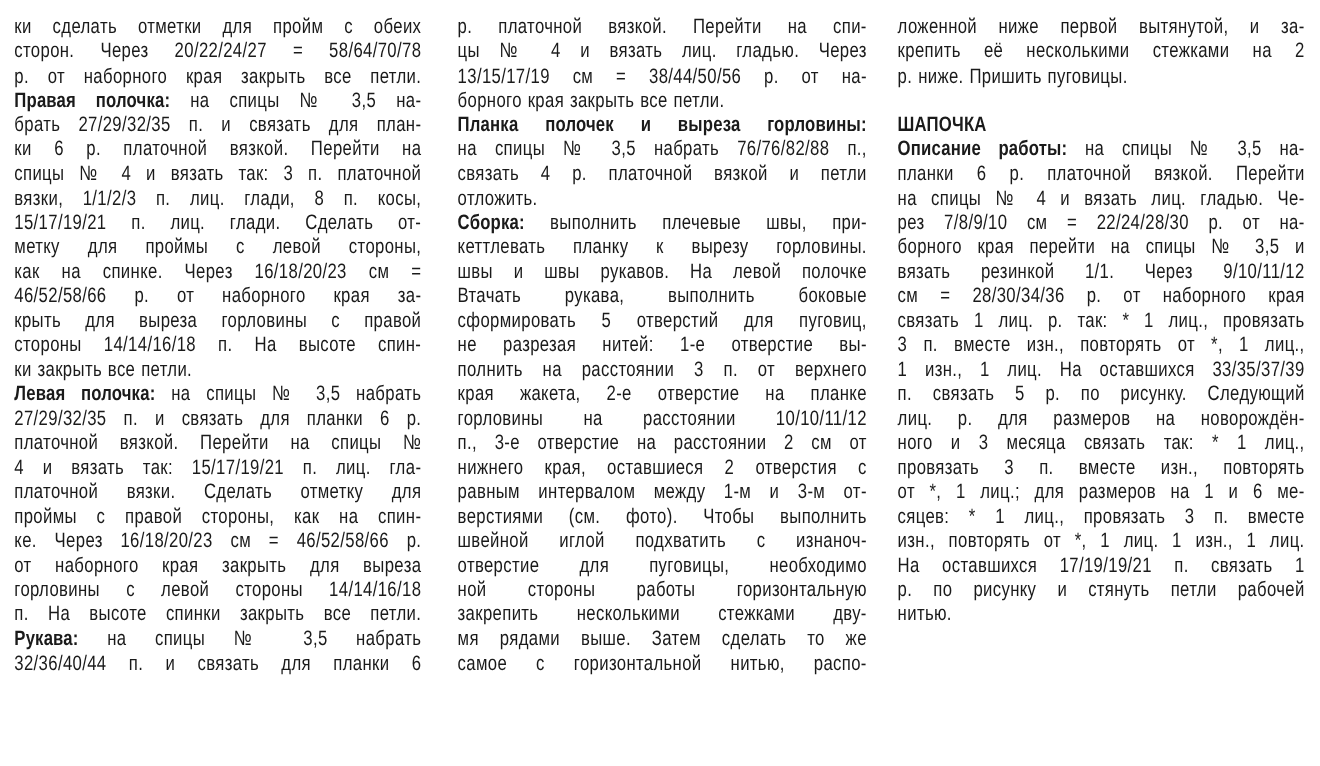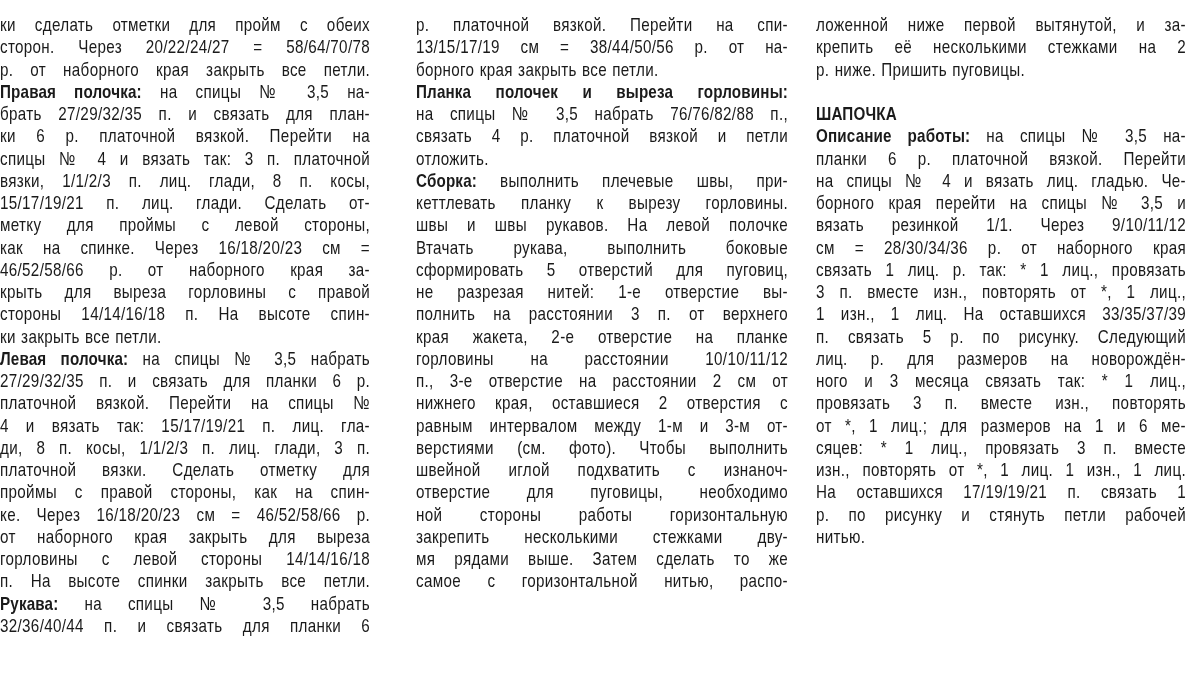--- a/index.html
+++ b/index.html
@@ -1,20 +1,20 @@
 <!DOCTYPE html>
 <html><head>
 <meta charset="utf-8">
 <style>
   html,body{margin:0;padding:0;background:#ffffff;}
   body{width:1200px;height:696px;overflow:hidden;position:relative;
        font-family:"Liberation Sans",sans-serif;color:#1a1a1a;}
   .page{position:absolute;left:0;top:0;width:1200px;height:696px;}
   .col{position:absolute;top:14px;width:370px;}
-  .col.c1{left:0;}
+  .col.c1{left:13px;}
   .col.c2{left:416px;width:372px;}
   .col.c3{left:816px;width:370px;}
   .line{height:22.25px;line-height:22.25px;font-size:19px;white-space:nowrap;
         overflow:visible;position:relative;}
   .line .t{display:inline-block;transform-origin:left center;
            transform:scaleX(0.80);letter-spacing:0.4px;word-spacing:1px;}
   .line.just .t{width:125%;text-align:justify;text-align-last:justify;}
   .line.last .t{text-align:left;}
   b,.b{font-weight:bold;letter-spacing:0.2px;}
   .blank{height:22.25px;}
@@ -36,32 +36,32 @@
       <div class="line just"><span class="t" style="width: 125%;"><span>метку для проймы с левой стороны,</span></span></div>
       <div class="line just"><span class="t" style="width: 125%;"><span>как на спинке. Через 16/18/20/23 см =</span></span></div>
       <div class="line just"><span class="t" style="width: 125%;"><span>46/52/58/66 р. от наборного края за-</span></span></div>
       <div class="line just"><span class="t" style="width: 125%;"><span>крыть для выреза горловины с правой</span></span></div>
       <div class="line just"><span class="t" style="width: 125%;"><span>стороны 14/14/16/18 п. На высоте спин-</span></span></div>
       <div class="line last"><span class="t"><span>ки закрыть все петли.</span></span></div>
       <div class="line just"><span class="t" style="width: 125%;"><b>Левая полочка:</b><span> на спицы № 3,5 набрать</span></span></div>
       <div class="line just"><span class="t" style="width: 125%;"><span>27/29/32/35 п. и связать для планки 6 р.</span></span></div>
       <div class="line just"><span class="t" style="width: 125%;"><span>платочной вязкой. Перейти на спицы №</span></span></div>
       <div class="line just"><span class="t" style="width: 125%;"><span>4 и вязать так: 15/17/19/21 п. лиц. гла-</span></span></div>
-      <div class="line just"><span class="t" style="width: 125%;"><span>ди, 8 п. косы, 1/1/2/3 п. лиц. глади, 3 п.</span></span></div>
       <div class="line just"><span class="t" style="width: 125%;"><span>платочной вязки. Сделать отметку для</span></span></div>
       <div class="line just"><span class="t" style="width: 125%;"><span>проймы с правой стороны, как на спин-</span></span></div>
       <div class="line just"><span class="t" style="width: 125%;"><span>ке. Через 16/18/20/23 см = 46/52/58/66 р.</span></span></div>
       <div class="line just"><span class="t" style="width: 125%;"><span>от наборного края закрыть для выреза</span></span></div>
       <div class="line just"><span class="t" style="width: 125%;"><span>горловины с левой стороны 14/14/16/18</span></span></div>
       <div class="line just"><span class="t" style="width: 125%;"><span>п. На высоте спинки закрыть все петли.</span></span></div>
       <div class="line just"><span class="t" style="width: 125%;"><b>Рукава:</b><span> на спицы № 3,5 набрать</span></span></div>
       <div class="line just"><span class="t" style="width: 125%;"><span>32/36/40/44 п. и связать для планки 6</span></span></div>
     </div>
   <div class="col c2">
       <div class="line just"><span class="t" style="width: 125%;"><span>р. платочной вязкой. Перейти на спи-</span></span></div>
+      <div class="line just"><span class="t" style="width: 125%;"><span>цы № 4 и вязать лиц. гладью. Через</span></span></div>
       <div class="line just"><span class="t" style="width: 125%;"><span>13/15/17/19 см = 38/44/50/56 р. от на-</span></span></div>
       <div class="line last"><span class="t"><span>борного края закрыть все петли.</span></span></div>
       <div class="line just"><span class="t" style="width: 125%;"><b>Планка полочек и выреза горловины:</b></span></div>
       <div class="line just"><span class="t" style="width: 125%;"><span>на спицы № 3,5 набрать 76/76/82/88 п.,</span></span></div>
       <div class="line just"><span class="t" style="width: 125%;"><span>связать 4 р. платочной вязкой и петли</span></span></div>
       <div class="line last"><span class="t"><span>отложить.</span></span></div>
       <div class="line just"><span class="t" style="width: 125%;"><b>Сборка:</b><span> выполнить плечевые швы, при-</span></span></div>
       <div class="line just"><span class="t" style="width: 125%;"><span>кеттлевать планку к вырезу горловины.</span></span></div>
       <div class="line just"><span class="t" style="width: 125%;"><span>швы и швы рукавов. На левой полочке</span></span></div>
       <div class="line just"><span class="t" style="width: 125%;"><span>Втачать рукава, выполнить боковые</span></span></div>
@@ -83,20 +83,21 @@
     </div>
   <div class="col c3">
       <div class="line just"><span class="t" style="width: 125%;"><span>ложенной ниже первой вытянутой, и за-</span></span></div>
       <div class="line just"><span class="t" style="width: 125%;"><span>крепить её несколькими стежками на 2</span></span></div>
       <div class="line last"><span class="t"><span>р. ниже. Пришить пуговицы.</span></span></div>
       <div class="blank"></div>
       <div class="line last"><span class="t"><b>ШАПОЧКА</b></span></div>
       <div class="line just"><span class="t" style="width: 125%;"><b>Описание работы:</b><span> на спицы № 3,5 на-</span></span></div>
       <div class="line just"><span class="t" style="width: 125%;"><span>планки 6 р. платочной вязкой. Перейти</span></span></div>
       <div class="line just"><span class="t" style="width: 125%;"><span>на спицы № 4 и вязать лиц. гладью. Че-</span></span></div>
+      <div class="line just"><span class="t" style="width: 125%;"><span>рез 7/8/9/10 см = 22/24/28/30 р. от на-</span></span></div>
       <div class="line just"><span class="t" style="width: 125%;"><span>борного края перейти на спицы № 3,5 и</span></span></div>
       <div class="line just"><span class="t" style="width: 125%;"><span>вязать резинкой 1/1. Через 9/10/11/12</span></span></div>
       <div class="line just"><span class="t" style="width: 125%;"><span>см = 28/30/34/36 р. от наборного края</span></span></div>
       <div class="line just"><span class="t" style="width: 125%;"><span>связать 1 лиц. р. так: * 1 лиц., провязать</span></span></div>
       <div class="line just"><span class="t" style="width: 125%;"><span>3 п. вместе изн., повторять от *, 1 лиц.,</span></span></div>
       <div class="line just"><span class="t" style="width: 125%;"><span>1 изн., 1 лиц. На оставшихся 33/35/37/39</span></span></div>
       <div class="line just"><span class="t" style="width: 125%;"><span>п. связать 5 р. по рисунку. Следующий</span></span></div>
       <div class="line just"><span class="t" style="width: 125%;"><span>лиц. р. для размеров на новорождён-</span></span></div>
       <div class="line just"><span class="t" style="width: 125%;"><span>ного и 3 месяца связать так: * 1 лиц.,</span></span></div>
       <div class="line just"><span class="t" style="width: 125%;"><span>провязать 3 п. вместе изн., повторять</span></span></div>

